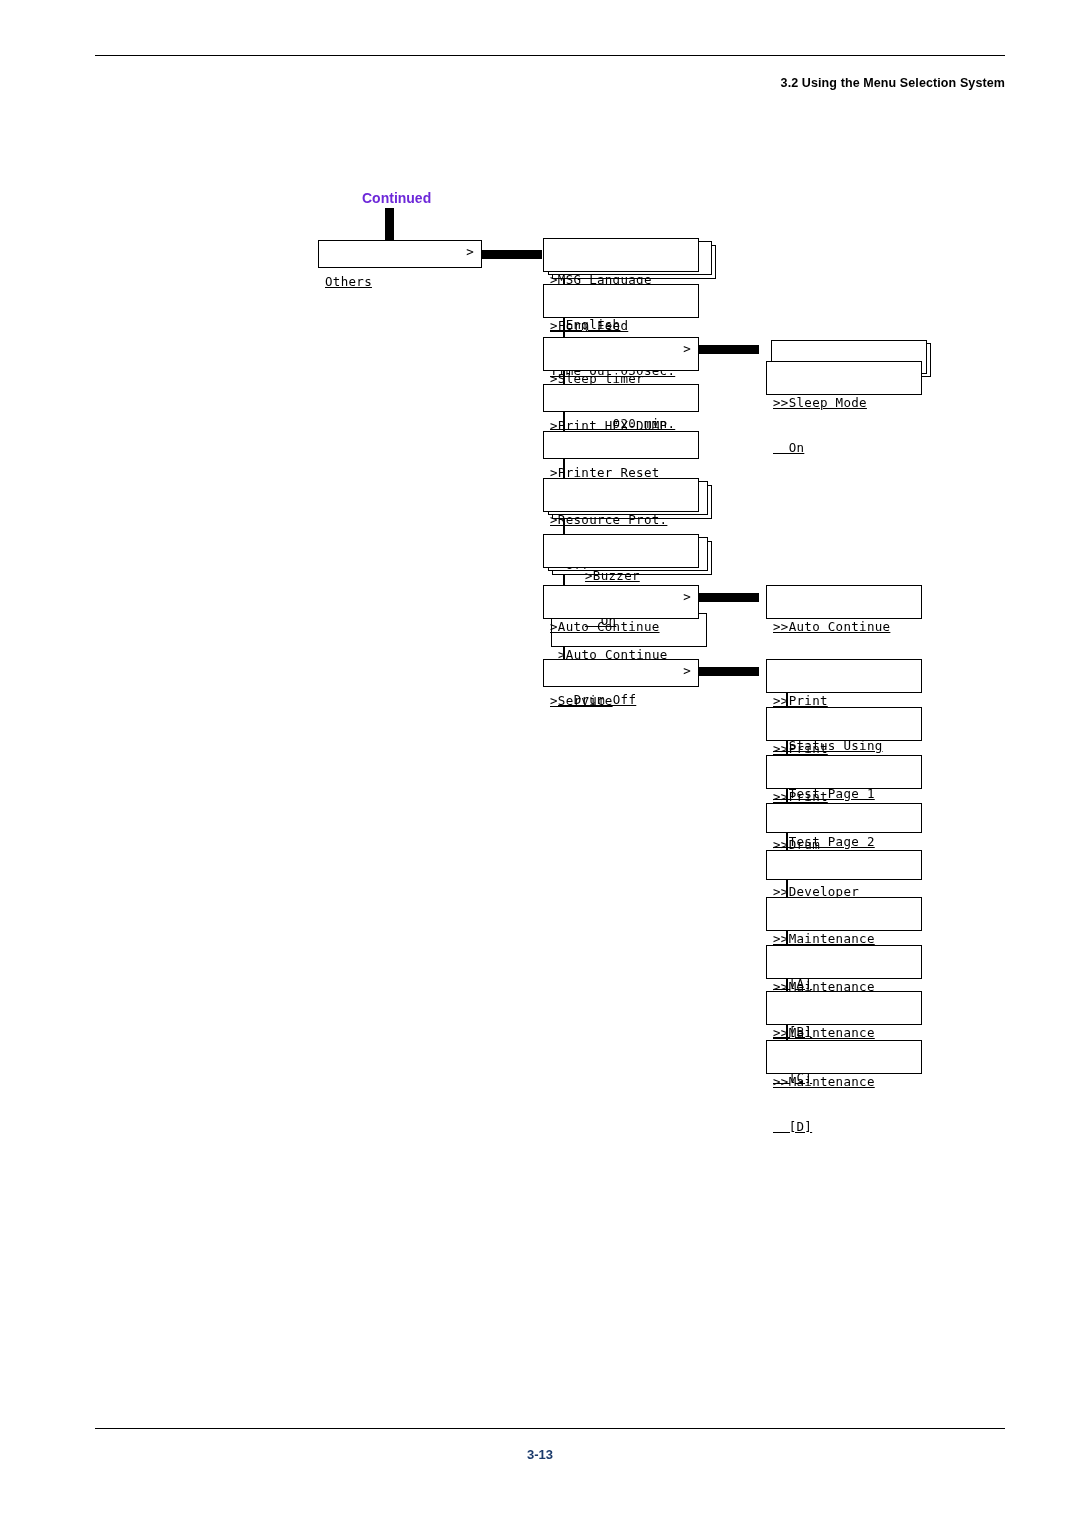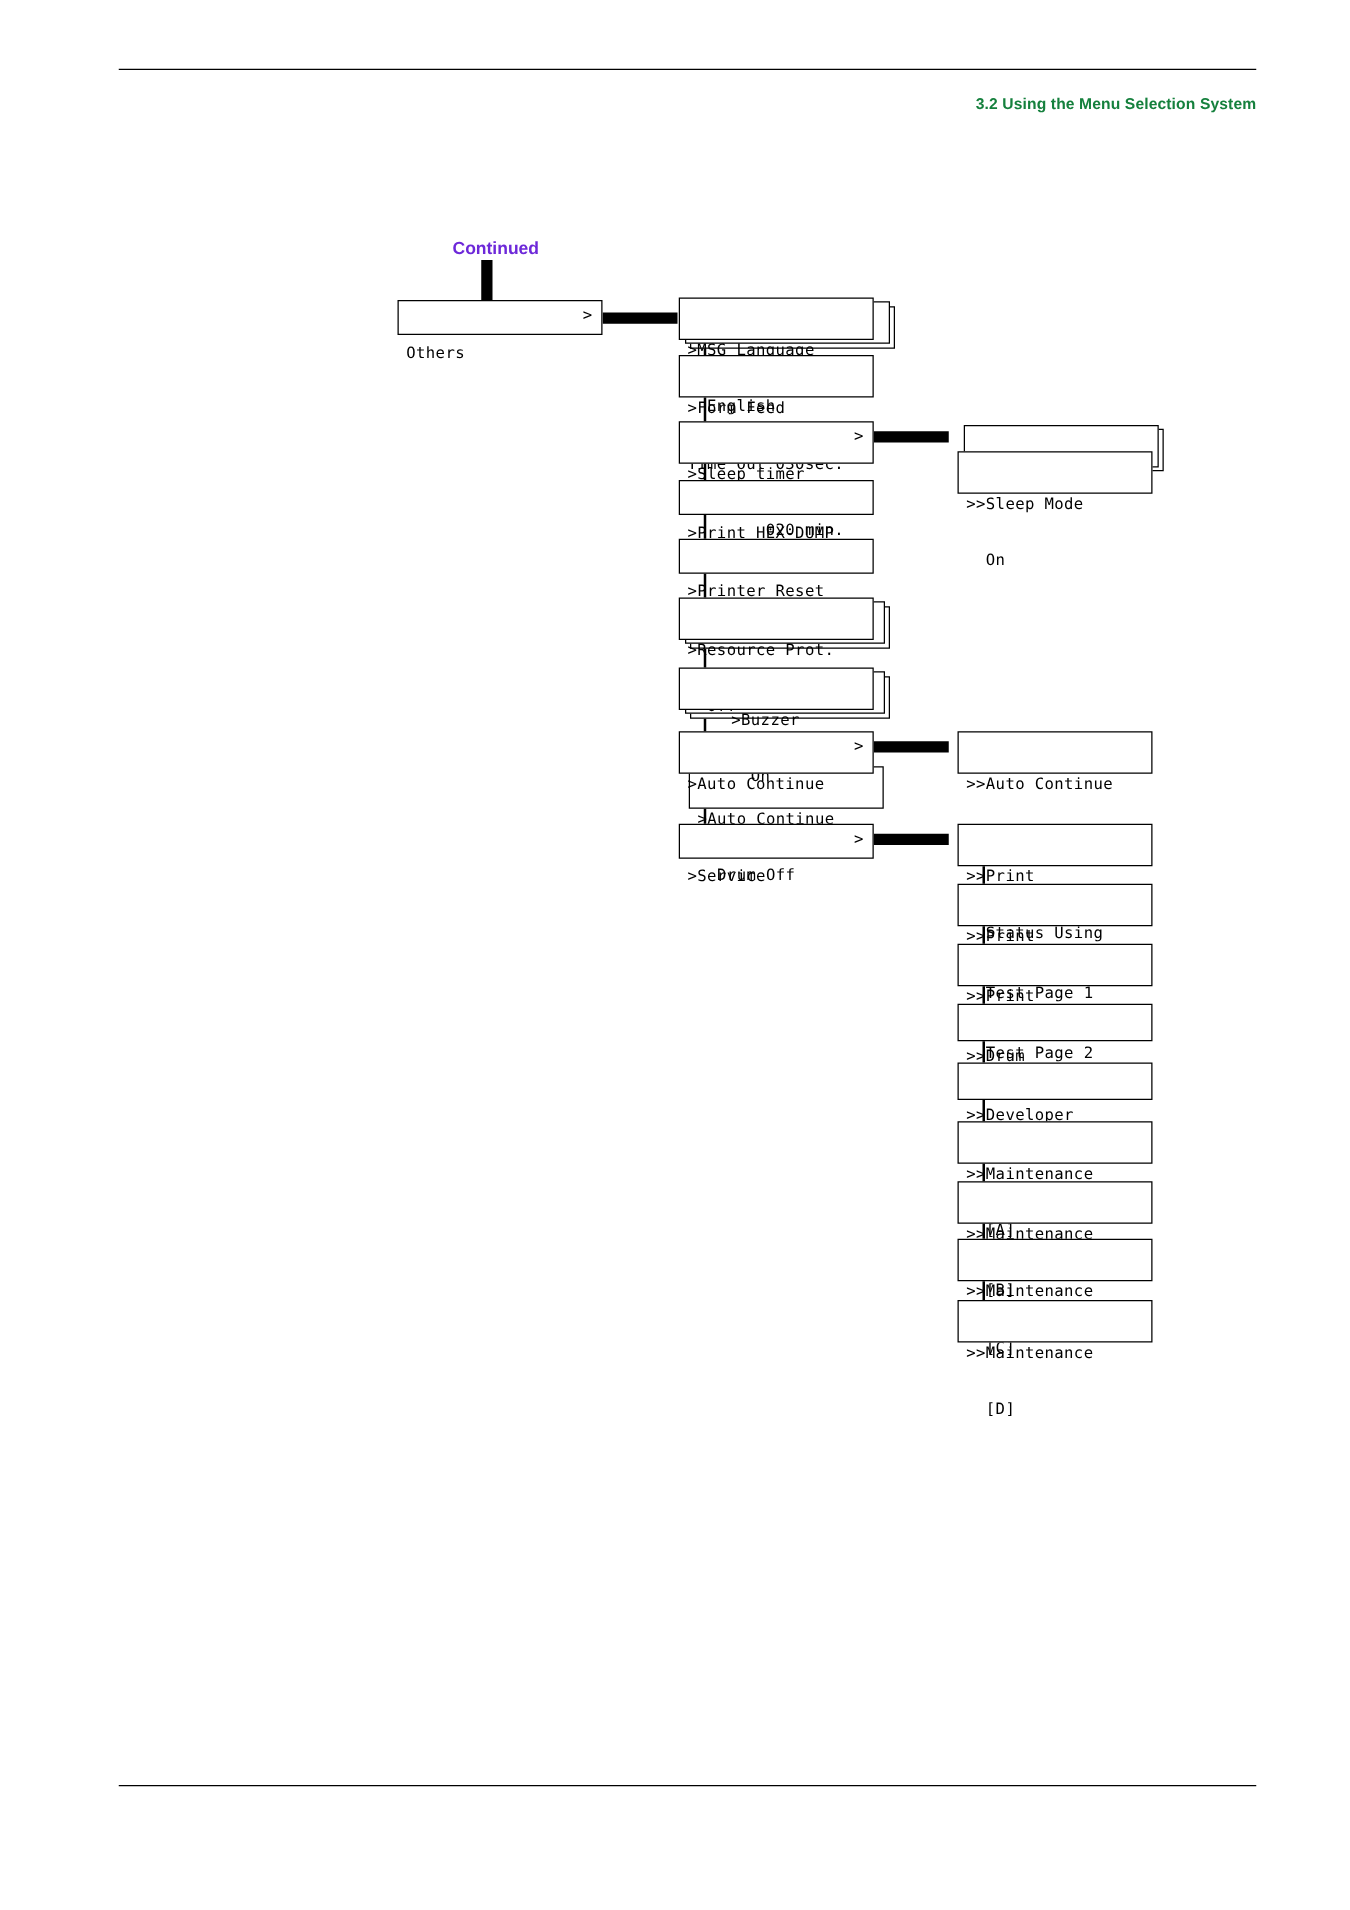--- a/index.html
+++ b/index.html
@@ -27,21 +27,21 @@
     width: 910px;
     height: 1px;
     background: #000000;
   }
   .header-title {
     position: absolute;
     right: 75px;
     top: 76px;
     font-size: 12.5px;
     font-weight: bold;
-    color: #15803d;
+    color: #000000;
     letter-spacing: 0.1px;
     white-space: nowrap;
   }
   
   .footer-rule {
     position: absolute;
     left: 95px;
     top: 1428px;
     width: 910px;
     height: 1px;
@@ -84,20 +84,21 @@
     line-height: 15px;
     color: #000000;
     padding: 3px 6px 2px 6px;
     white-space: pre;
     letter-spacing: 0.3px;
     z-index: 5;
   }
   .lcd .l1, .lcd .l2 {
     display: block;
     white-space: pre;
+    text-decoration: underline;
   }
   .lcd.arrow::after {
     content: ">";
     position: absolute;
     right: 7px;
     top: 3px;
     font-family: "DejaVu Sans Mono", monospace;
     font-size: 12.5px;
   }
   
@@ -249,14 +250,15 @@
     </div>
 
     <div class="lcd" style="left:766px; top:1040px; width:156px; height:34px;">
       <span class="l1">&gt;&gt;Maintenance</span>
       <span class="l2">  [D]</span>
     </div>
 
   </div>
 
   <div class="footer-rule"></div>
+  <div class="footer-page">3-13</div>
 
 </div>
 
 </body></html>

